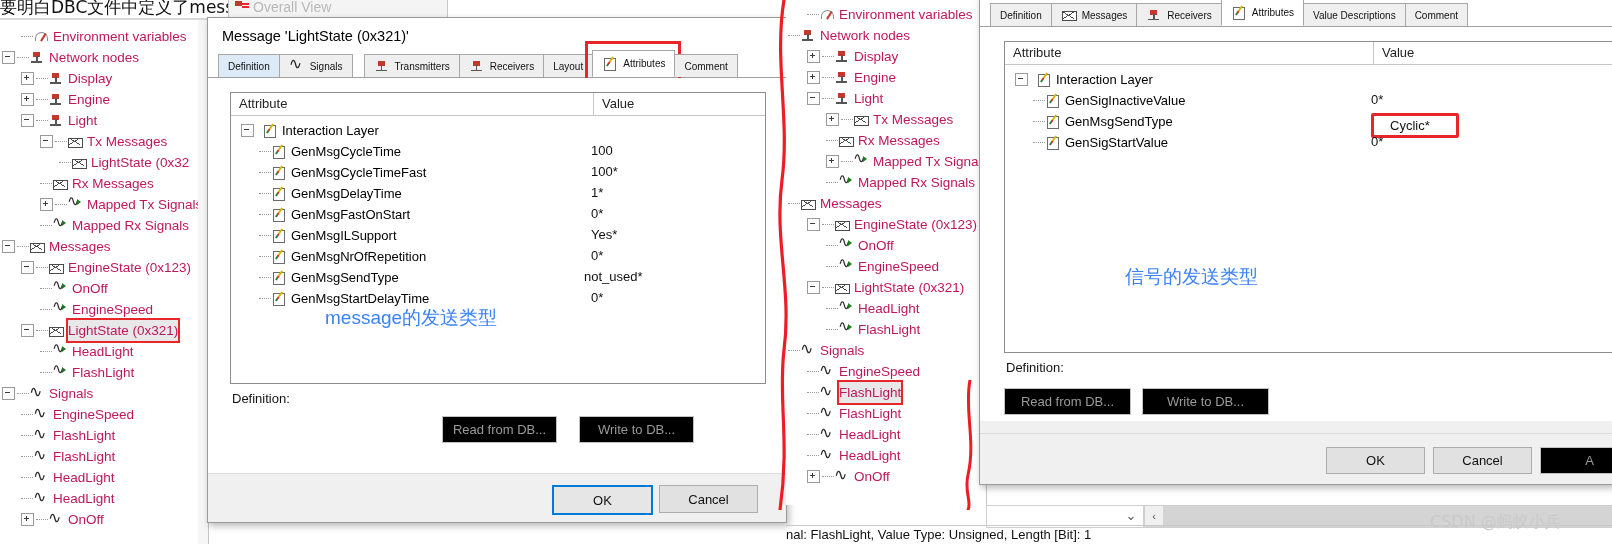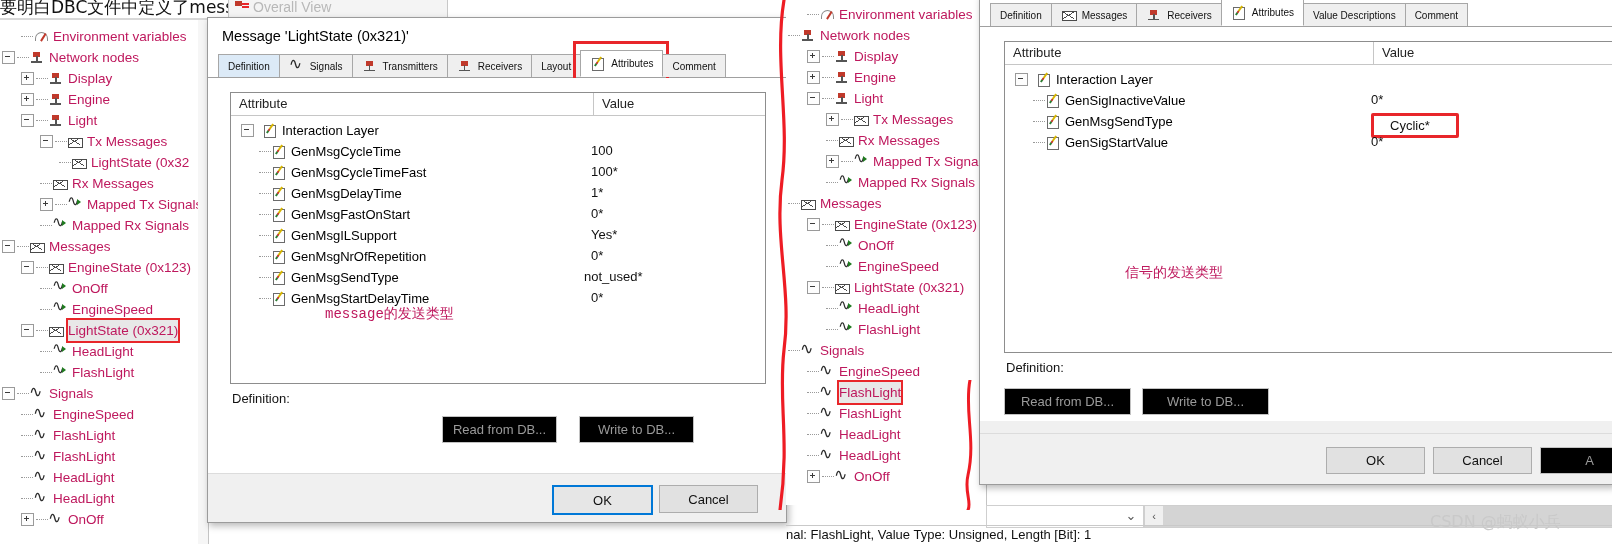--- a/index.html
+++ b/index.html
@@ -60,21 +60,21 @@
   .panel{background:#fff;}
   .grid{border:1px solid #8d8d8d;background:#fff;position:relative;}
   .grid-hdr{height:22px;border-bottom:1px solid #c6c6c6;display:flex;font-size:13px;color:#222;}
   .grid-hdr .c1{flex:0 0 auto;padding:3px 0 0 8px;}
   .grid-hdr .c2{padding:3px 0 0 8px;border-left:1px solid #c6c6c6;}
   .btn{border:1px solid #adadad;background:#e1e1e1;font-size:13px;color:#111;
        display:flex;align-items:center;justify-content:center;font-family:"Liberation Sans",sans-serif;}
   .btn.disabled{background:#000000;color:#9a9a9a;border-color:#c2c2c2;}
   .btn.default{border:2px solid #0078d7;background:#e6e6e6;}
   .footer{background:#f0f0f0;border-top:1px solid #dcdcdc;}
-  .cn-note{color:#be185d;font-size:14px;font-family:Liberation Mono, monospace;white-space:nowrap;}
+  .cn-note{color:#3b82f6;font-size:19px;font-family:Liberation Sans, sans-serif;white-space:nowrap;}
   .defin{font-size:13px;color:#111;}
   .valcol{font-size:13px;color:#111;}
   .sb-arrow{font-size:11px;color:#555;display:flex;align-items:center;justify-content:center;}
   .statusbar{font-size:13px;color:#111;white-space:nowrap;}
   .watermark{color:#c9c9c9;font-size:16px;font-family:"DejaVu Sans",sans-serif;white-space:nowrap;}
   .toptitle{font-size:17px;color:#111;font-family:"DejaVu Sans",sans-serif;white-space:nowrap;}
   .ovl-title{font-size:14px;color:#b8b8b8;white-space:nowrap;}
   .redcurve{pointer-events:none;}
 </style>
 </head>
@@ -247,21 +247,21 @@
         <div class="tab sel-blue">
           <span>Definition</span>
         </div>
       </div>
       <div style="position: relative;">
         <div class="tab">
           <span class="ico sigwave"></span>
           <span>Signals</span>
         </div>
       </div>
-      <div style="position: relative;">
+      <div style="position: relative; margin-left: 12px;">
         <div class="tab">
           <span class="ico node-ecu">
             <i></i>
           </span>
           <span>Transmitters</span>
         </div>
       </div>
       <div style="position: relative;">
         <div class="tab">
           <span class="ico node-ecu">

